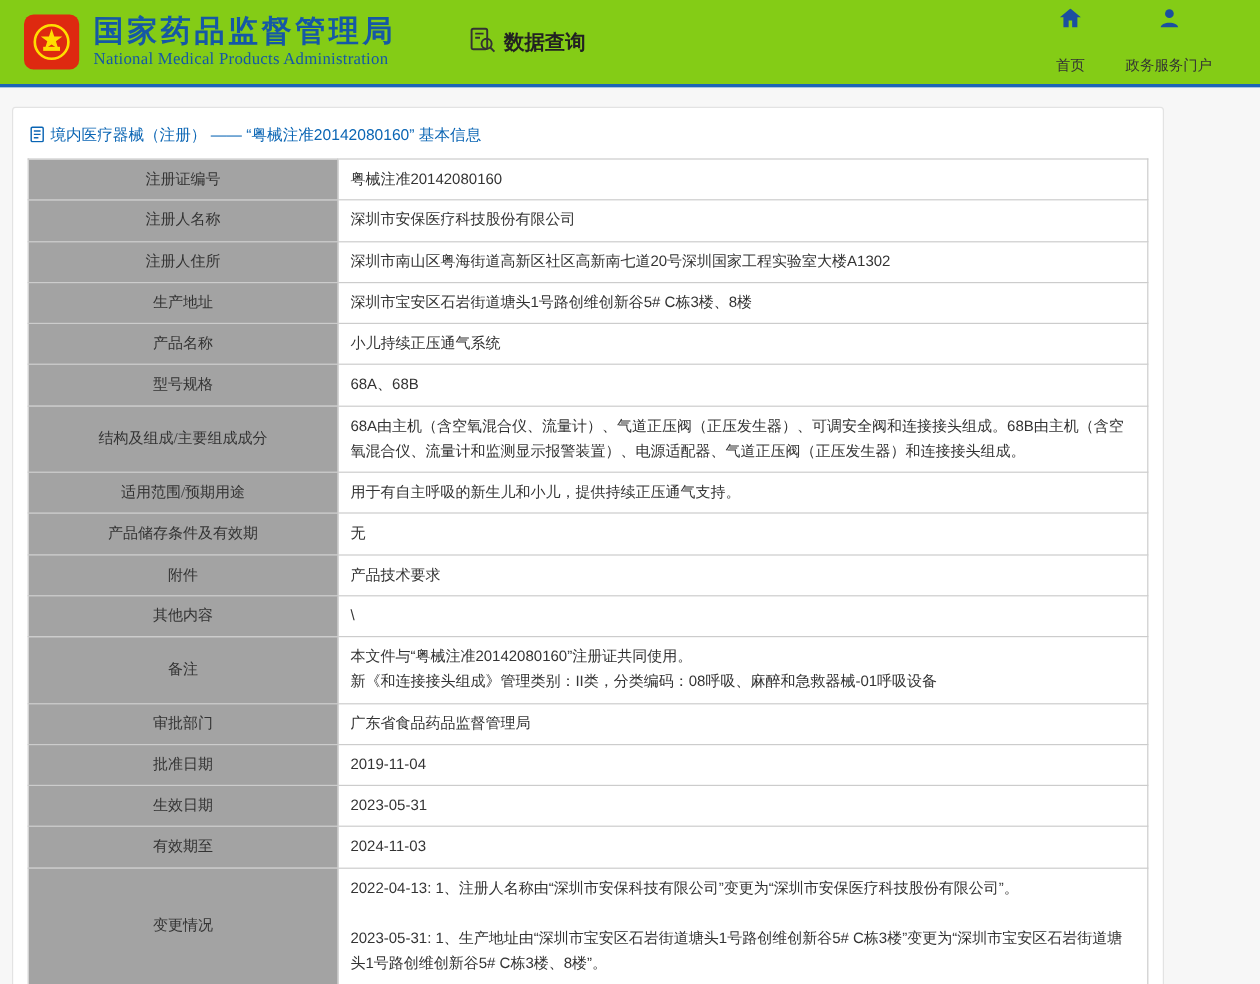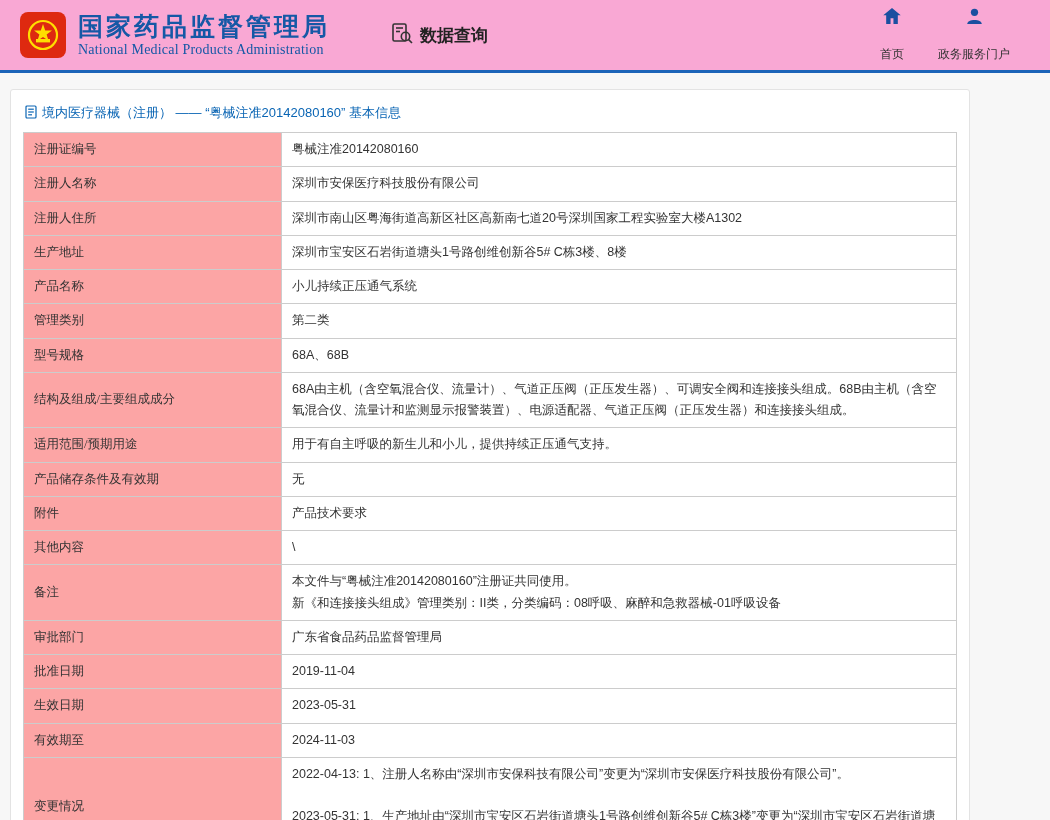--- a/index.html
+++ b/index.html
@@ -3,21 +3,21 @@
 <meta charset="utf-8">
 <style>
   * { margin:0; padding:0; box-sizing:border-box; }
   html,body { width:1050px; }
   body {
     font-family:"Liberation Sans","DejaVu Sans",sans-serif;
     background:#ffffff; color:#333; width:1050px; height:820px; overflow:hidden;
   }
   
   .site-header{
-    height:70px; background:#f9a8d4; display:flex; align-items:center;
+    height:70px; background:#84cc16; display:flex; align-items:center;
     justify-content:space-between; padding:0 40px 0 20px;
   }
   .header-left{ display:flex; align-items:center; }
   .logo{
     width:46px; height:46px; background:#de2910; border-radius:8px;
     display:flex; align-items:center; justify-content:center; flex:0 0 auto;
   }
   .org-names{ margin-left:12px; }
   .org-cn{ font-size:25px; font-weight:bold; color:#1558a6; letter-spacing:3px; line-height:1.15; }
   .org-en{ font-size:14px; color:#1558a6; margin-top:2px; letter-spacing:.2px;font-family:Liberation Serif, serif; }
@@ -41,21 +41,21 @@
   .panel-title{
     display:flex; align-items:center; font-size:13px; font-weight:normal;
     color:#0a65b4; padding:4px 2px 10px 2px;
   }
   .panel-title .ttl-text{ margin-left:5px; }
   table.info{ width:934px; margin:0 auto; border-collapse:collapse; }
   table.info td{
     border:1px solid #cccccc; font-size:12.5px; color:#333;
     padding:6px 10px; line-height:1.7; vertical-align:middle;
   }
-  td.label{ width:258px; text-align:left; background:#fca5a5;font-family:Liberation Serif, serif; }
+  td.label{ width:258px; text-align:center; background:#a3a3a3;font-family:Liberation Serif, serif; }
   td.value{ text-align:left; white-space:pre-line; }
 </style>
 </head>
 <body>
 
 <header class="site-header">
   <div class="header-left">
     <div class="logo">
       <svg width="34" height="34" viewBox="0 0 34 34">
         <circle cx="17" cy="17" r="14" fill="none" stroke="#ffde00" stroke-width="2.2"></circle>
@@ -131,24 +131,20 @@
           </tr>
           <tr>
             <td class="label">生产地址</td>
             <td class="value">深圳市宝安区石岩街道塘头1号路创维创新谷5# C栋3楼、8楼</td>
           </tr>
           <tr>
             <td class="label">产品名称</td>
             <td class="value">小儿持续正压通气系统</td>
           </tr>
           <tr>
-            <td class="label">管理类别</td>
-            <td class="value">第二类</td>
-          </tr>
-          <tr>
             <td class="label">型号规格</td>
             <td class="value">68A、68B</td>
           </tr>
           <tr>
             <td class="label">结构及组成/主要组成成分</td>
             <td class="value">68A由主机（含空氧混合仪、流量计）、气道正压阀（正压发生器）、可调安全阀和连接接头组成。68B由主机（含空氧混合仪、流量计和监测显示报警装置）、电源适配器、气道正压阀（正压发生器）和连接接头组成。</td>
           </tr>
           <tr>
             <td class="label">适用范围/预期用途</td>
             <td class="value">用于有自主呼吸的新生儿和小儿，提供持续正压通气支持。</td>

